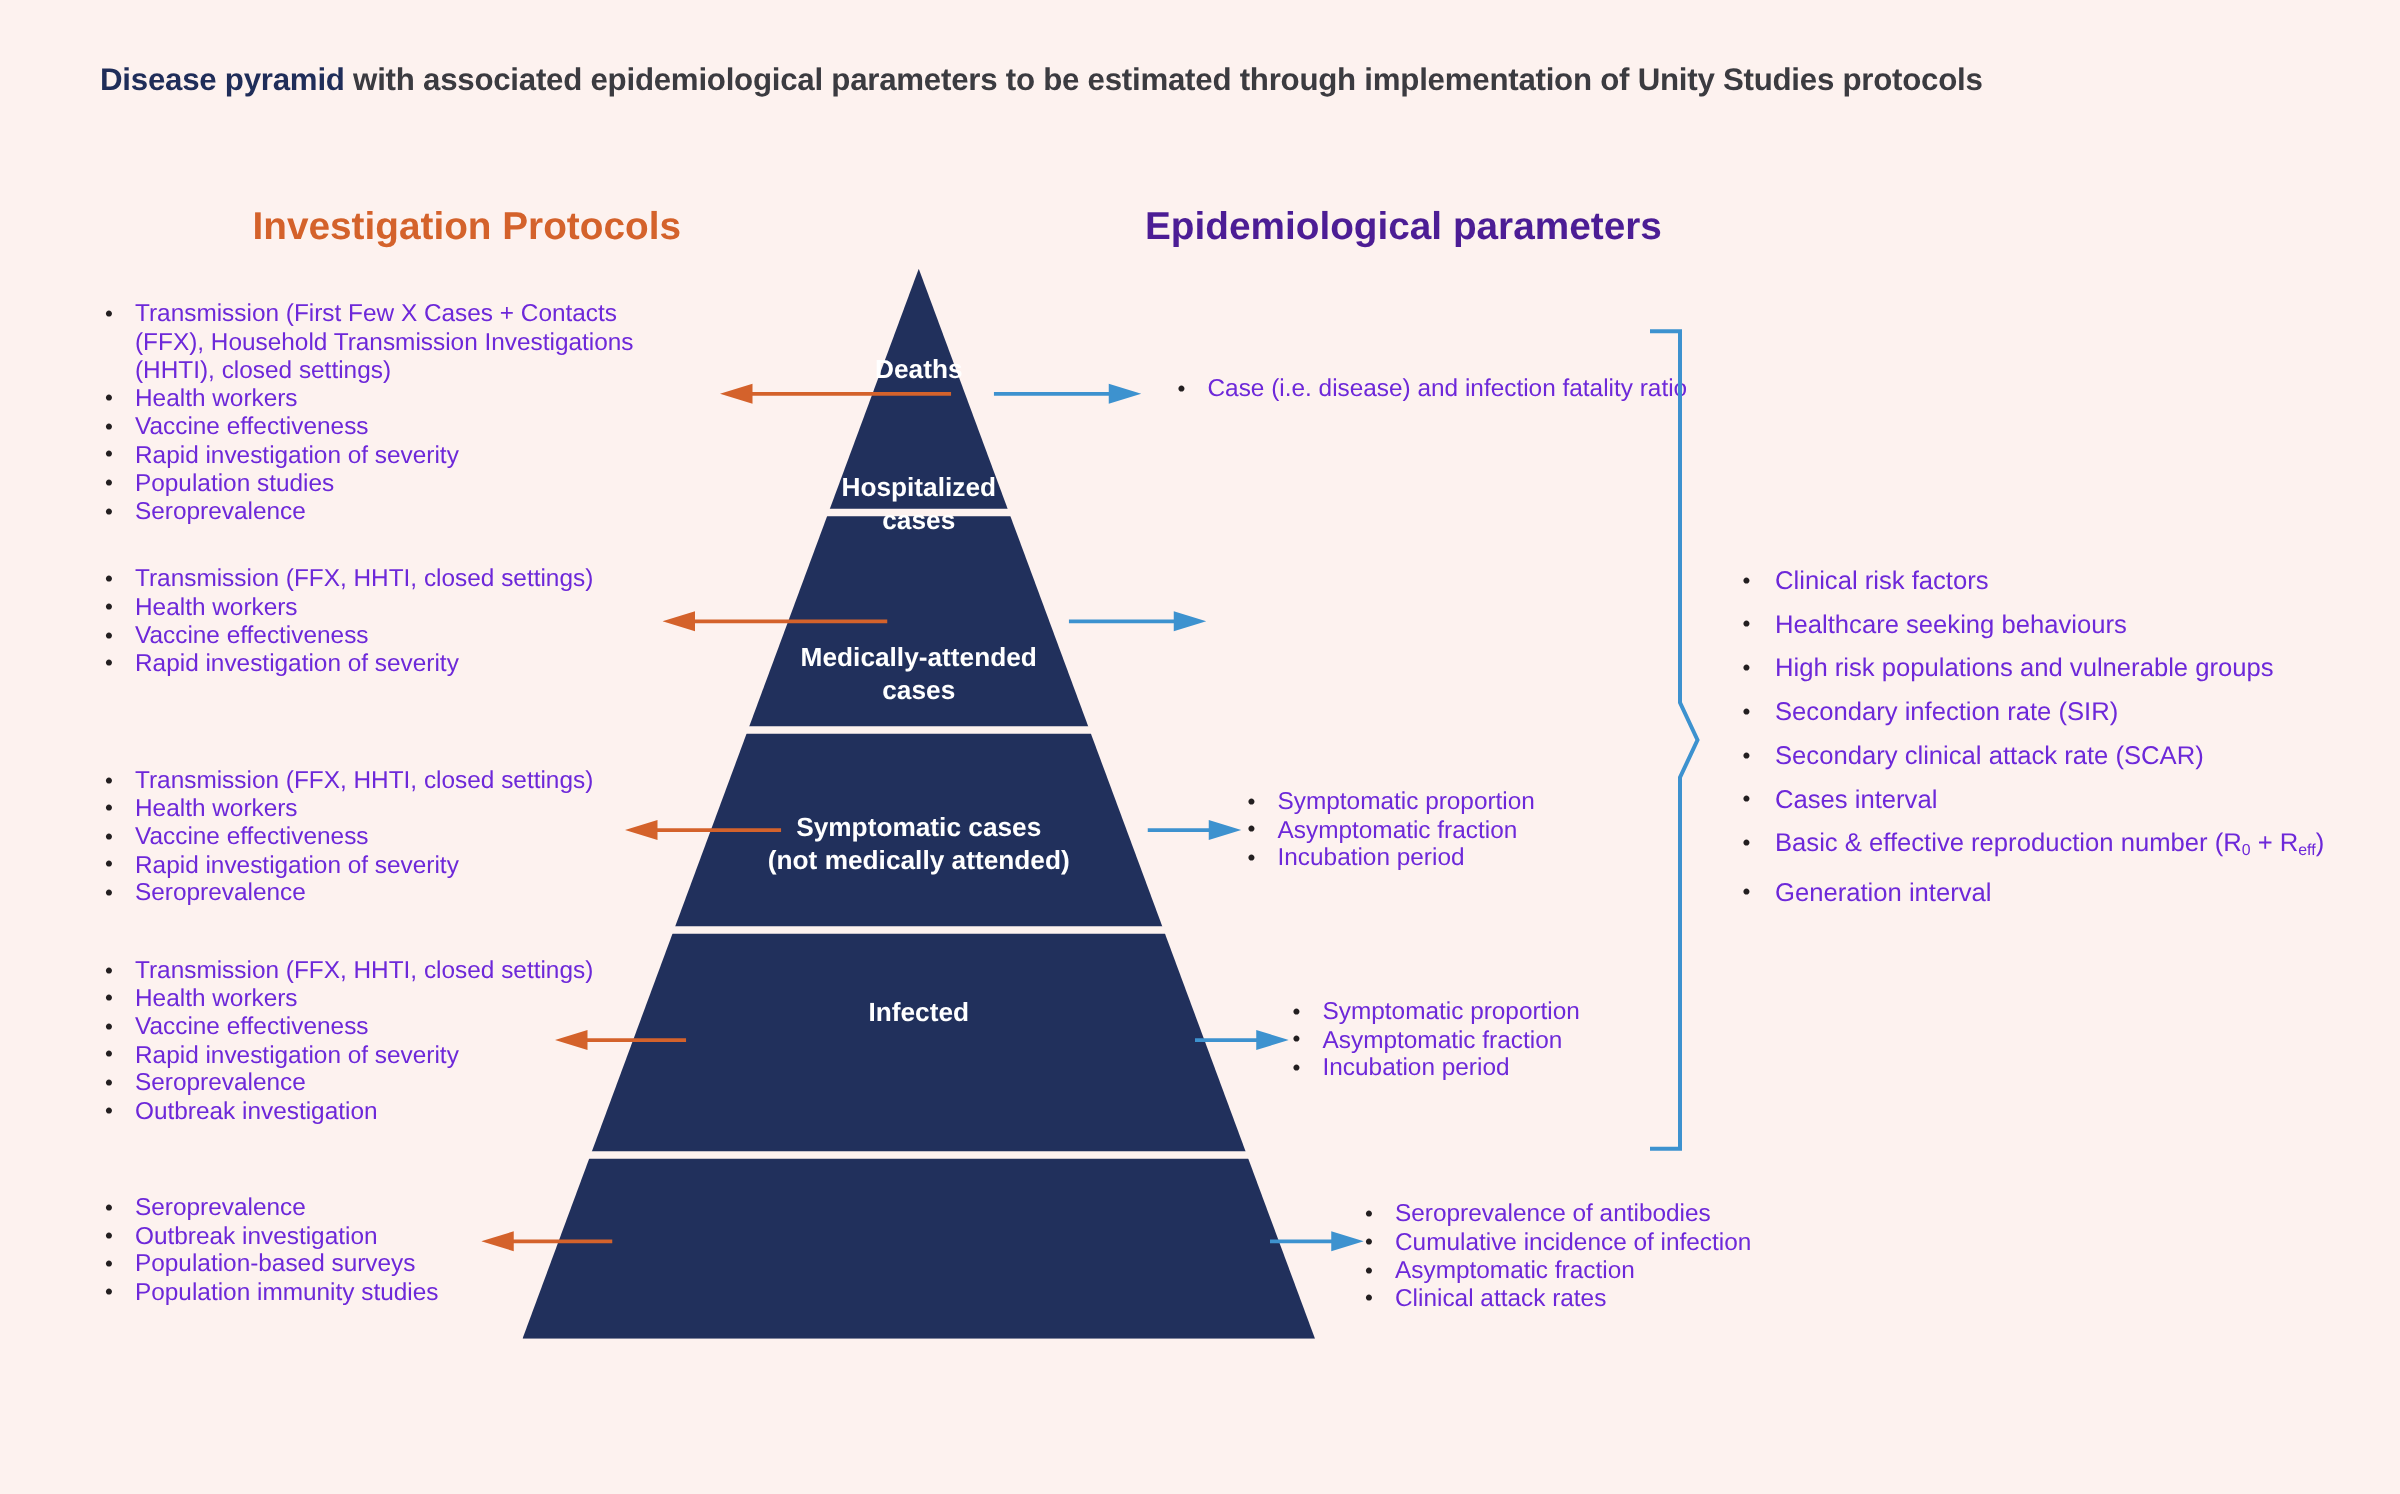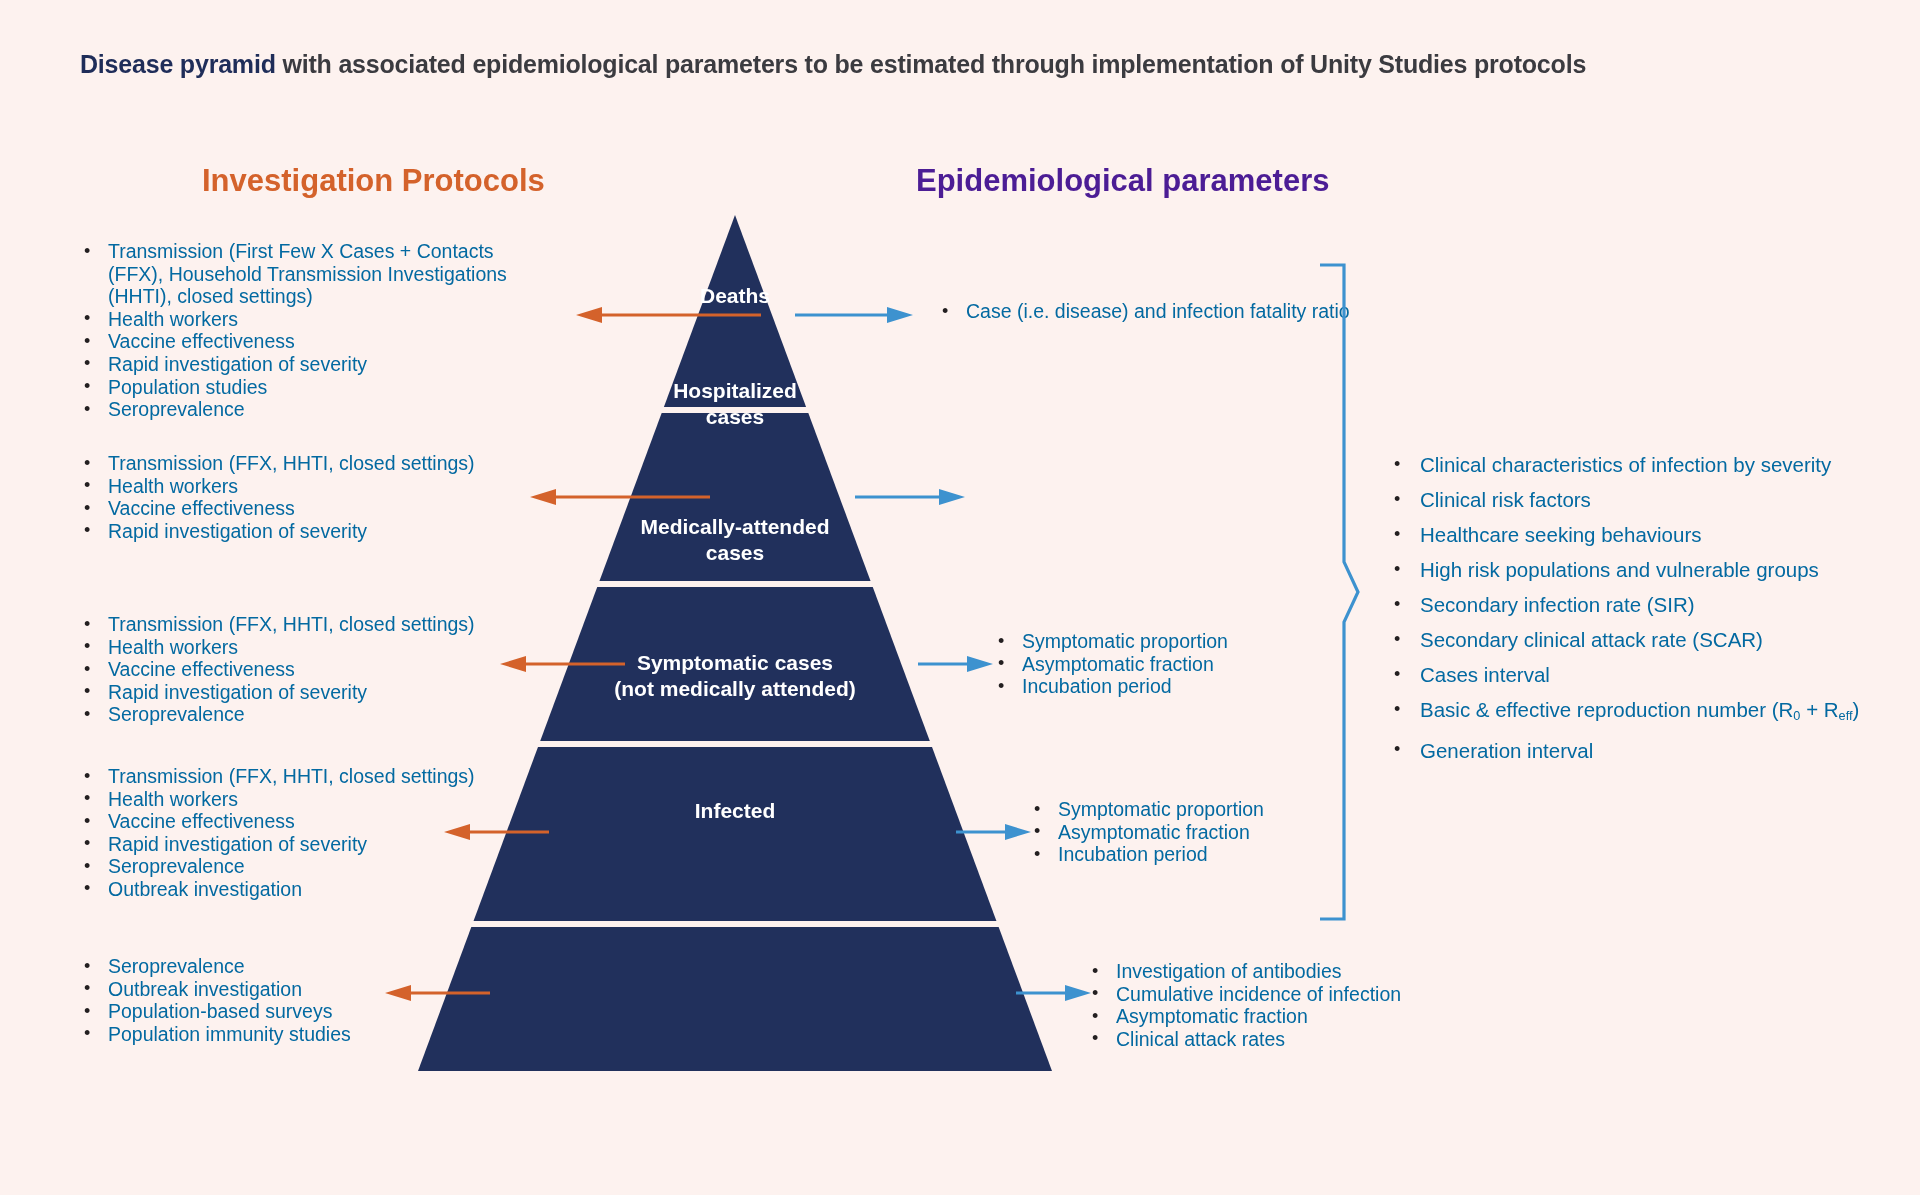--- a/index.html
+++ b/index.html
@@ -47,21 +47,21 @@
   ul.blist {
     list-style: none;
     margin: 0;
     padding: 0;
   }
   ul.blist > li {
     position: relative;
     padding-left: 26px;
     font-size: 19.5px;
     line-height: 22.6px;
-    color: #0369a1;
+    color: #6d28d9;
     margin: 0;
   }
   ul.blist > li::before {
     content: "\2022";
     position: absolute;
     left: 2px;
     top: -0.5px;
     font-size: 18px;
     line-height: 22.6px;
     color: #231f20;
@@ -214,21 +214,21 @@
   <div class="rblock" style="left:1032px; top:798px;">
     <ul class="blist">
       <li>Symptomatic proportion</li>
       <li>Asymptomatic fraction</li>
       <li>Incubation period</li>
     </ul>
   </div>
 
   <div class="rblock" style="left:1090px; top:960px;">
     <ul class="blist">
-      <li>Investigation of antibodies</li>
+      <li>Seroprevalence of antibodies</li>
       <li>Cumulative incidence of infection</li>
       <li>Asymptomatic fraction</li>
       <li>Clinical attack rates</li>
     </ul>
   </div>
 
   <svg class="arrow" style="left:576px; top:304px;" width="185" height="22">
     <line x1="24" y1="11" x2="185" y2="11" stroke="#d4622b" stroke-width="3"></line>
     <polygon points="0,11 26,3 26,19" fill="#d4622b"></polygon>
   </svg>
@@ -269,21 +269,20 @@
     <line x1="0" y1="11" x2="51" y2="11" stroke="#3d92cf" stroke-width="3"></line>
     <polygon points="75,11 49,3 49,19" fill="#3d92cf"></polygon>
   </svg>
 
   <svg id="brace" width="46" height="660">
     <polyline points="4,3 28,3 28,300 42,330 28,360 28,657 4,657" fill="none" stroke="#3d92cf" stroke-width="3.2" stroke-linejoin="miter" stroke-linecap="butt"></polyline>
   </svg>
 
   <div class="rblock" style="left:1390px; top:447px; width:500px;">
     <ul class="blist wide">
-      <li>Clinical characteristics of infection by severity</li>
       <li>Clinical risk factors</li>
       <li>Healthcare seeking behaviours</li>
       <li>High risk populations and vulnerable groups</li>
       <li>Secondary infection rate (SIR)</li>
       <li>Secondary clinical attack rate (SCAR)</li>
       <li>Cases interval</li>
       <li>Basic &amp; effective reproduction number (R<sub>0</sub> + R<sub>eff</sub>)</li>
       <li>Generation interval</li>
     </ul>
   </div>

